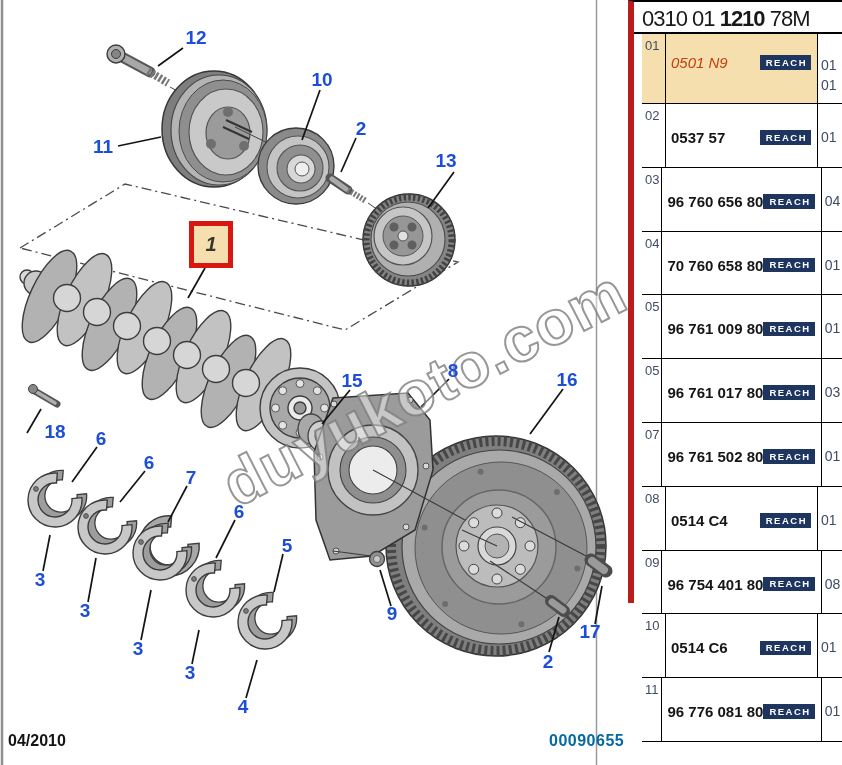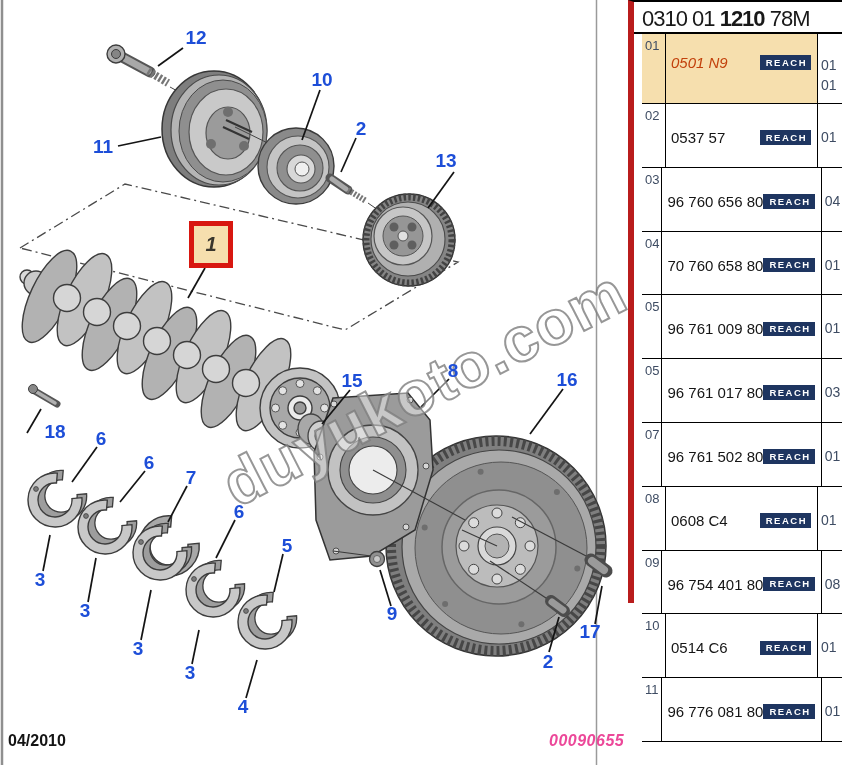--- a/index.html
+++ b/index.html
@@ -12,21 +12,21 @@
     font-size:63px;font-weight:bold;letter-spacing:1px;transform:rotate(-27deg);
     color:rgba(255,255,255,0.45);-webkit-text-stroke:2px rgba(125,125,125,0.8);
     pointer-events:none;white-space:nowrap;}
   .callout{position:absolute;transform:translate(-50%,-50%);font-size:19px;font-weight:bold;
     color:#1d4ed8;white-space:nowrap;}
   .ref-box{position:absolute;left:189px;top:221px;width:44px;height:47px;box-sizing:border-box;
     border:5px solid #d81710;background:#f6dfae;display:flex;align-items:center;justify-content:center;
     font-size:20px;font-weight:bold;font-style:italic;color:#3a362c;}
   .date-code{position:absolute;left:8px;top:732px;font-size:16px;font-weight:bold;color:#141414;}
   .doc-number{position:absolute;left:549px;top:732px;font-size:16px;font-weight:bold;
-    letter-spacing:0.5px;color:#ec4899;font-style:italic;}
+    letter-spacing:0.5px;color:#0369a1;}
   
   #panel{position:absolute;left:628px;top:0;width:214px;height:603px;box-sizing:border-box;
     border-top:2px solid #000;border-left:6px solid #b91c1c;background:#fff;}
   .panel-header{height:32px;box-sizing:border-box;border-bottom:2px solid #000;
     padding:4px 0 0 8px;font-size:22px;letter-spacing:-1px;color:#181818;white-space:nowrap;}
   .panel-header .b{font-weight:bold;}
   .panel-subheader{height:38px;box-sizing:border-box;border-bottom:2px solid #000;
     text-align:right;padding:9px 1px 0 0;}
   .engine-code{font-style:italic;font-weight:bold;font-size:16px;color:#2f9c50;}
   .row{display:flex;height:63.8px;box-sizing:border-box;border-bottom:1.5px solid #000;margin-left:8px;}
@@ -35,21 +35,21 @@
   .cell.num{width:24px;border-right:1.5px solid #000;font-size:13px;color:#3e4c63;
     padding:4px 0 0 3px;}
   .cell.main{flex:1;border-right:1.5px solid #000;display:flex;flex-direction:column;}
   .cell.qty{width:24px;font-size:14px;color:#3e4c63;display:flex;flex-direction:column;
     padding:25px 0 0 3px;}
   .cell.qty.dbl{padding-top:21px;line-height:20px;}
   .line{display:flex;align-items:center;justify-content:space-between;
     padding:0 6px 0 5px;margin-top:25px;}
   .main.dbl .line{margin-top:20px;}
   .main.dbl .line.l2{margin-top:2px;justify-content:flex-end;padding-right:4px;}
-  .ref{font-size:15px;font-weight:normal;color:#151515;white-space:nowrap;}
+  .ref{font-size:15px;font-weight:bold;color:#151515;white-space:nowrap;}
   .ref.it{font-style:italic;font-weight:normal;color:#c2410c;}
   .ref2{font-size:15px;font-weight:bold;font-style:italic;color:#0e0e0e;white-space:nowrap;}
   .reach{background:#1e3560;color:#fff;font-size:9.5px;font-weight:bold;letter-spacing:1.5px;
     padding:2.5px 4px 2.5px 6px;line-height:1;flex:none;}
   .row.hl .num,.row.hl .main{background:#f6dfae;}
 </style>
 </head>
 <body>
 
 <div id="app">
@@ -383,21 +383,21 @@
             </div>
           </div>
           <div class="cell qty">
             <span>01</span>
           </div>
         </div>
         <div class="row">
           <div class="cell num">08</div>
           <div class="cell main">
             <div class="line">
-              <span class="ref">0608 C4</span>
+              <span class="ref">0514 C4</span>
               <span class="reach">REACH</span>
             </div>
           </div>
           <div class="cell qty">
             <span>01</span>
           </div>
         </div>
         <div class="row">
           <div class="cell num">09</div>
           <div class="cell main">

